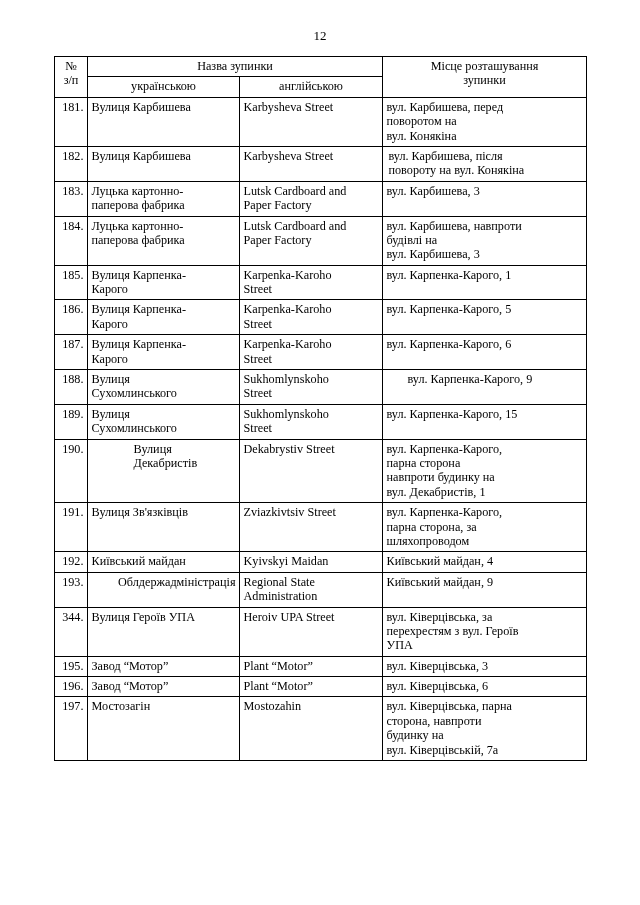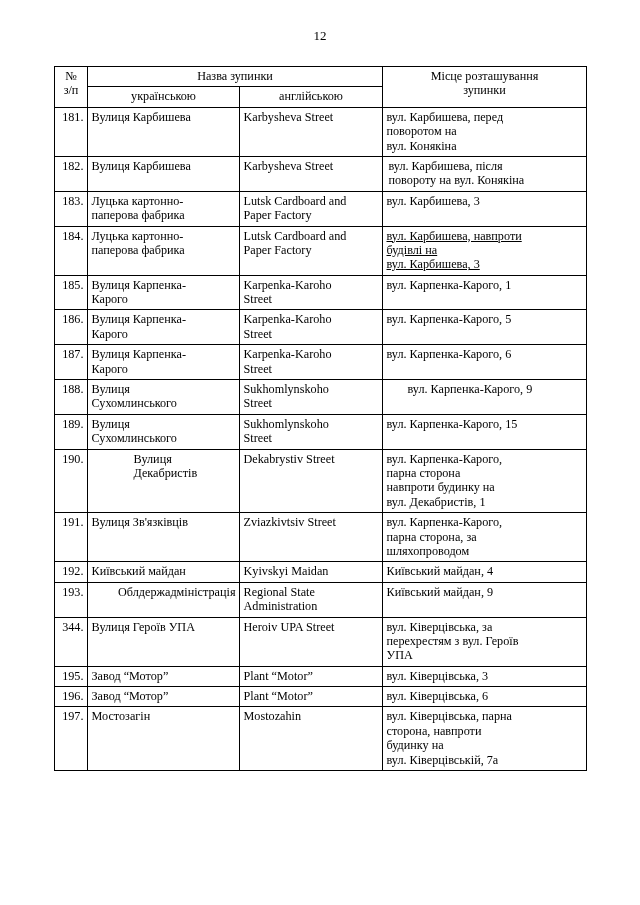--- a/index.html
+++ b/index.html
@@ -18,21 +18,21 @@
     width: 640px;
     height: 905px;
     box-sizing: border-box;
     padding: 0;
     position: relative;
   }
   .page-number {
     text-align: center;
     font-size: 13px;
     margin-top: 28px;
-    margin-bottom: 22px;
+    margin-bottom: 12px;
     font-family: "Liberation Serif", serif;
   }
   table.stops {
     border-collapse: collapse;
     margin: 0 auto;
     width: 532px;
     table-layout: fixed;
     font-size: 12.2px;
     line-height: 1.18;
   }
@@ -114,21 +114,21 @@
           <td style="white-space: pre-line;">Lutsk Cardboard and
 Paper Factory</td>
           <td style="white-space: pre-line;">вул. Карбишева, 3</td>
         </tr>
         <tr>
           <td class="num" style="white-space: pre-line;">184.</td>
           <td style="white-space: pre-line;">Луцька картонно-
 паперова фабрика</td>
           <td style="white-space: pre-line;">Lutsk Cardboard and
 Paper Factory</td>
-          <td style="white-space: pre-line; text-decoration: underline;">вул. Карбишева, навпроти
+          <td style="white-space: pre-line;">вул. Карбишева, навпроти
 будівлі на
 вул. Карбишева, 3</td>
         </tr>
         <tr>
           <td class="num" style="white-space: pre-line;">185.</td>
           <td style="white-space: pre-line;">Вулиця Карпенка-
 Карого</td>
           <td style="white-space: pre-line;">Karpenka-Karoho
 Street</td>
           <td style="white-space: pre-line;">вул. Карпенка-Карого, 1</td>

